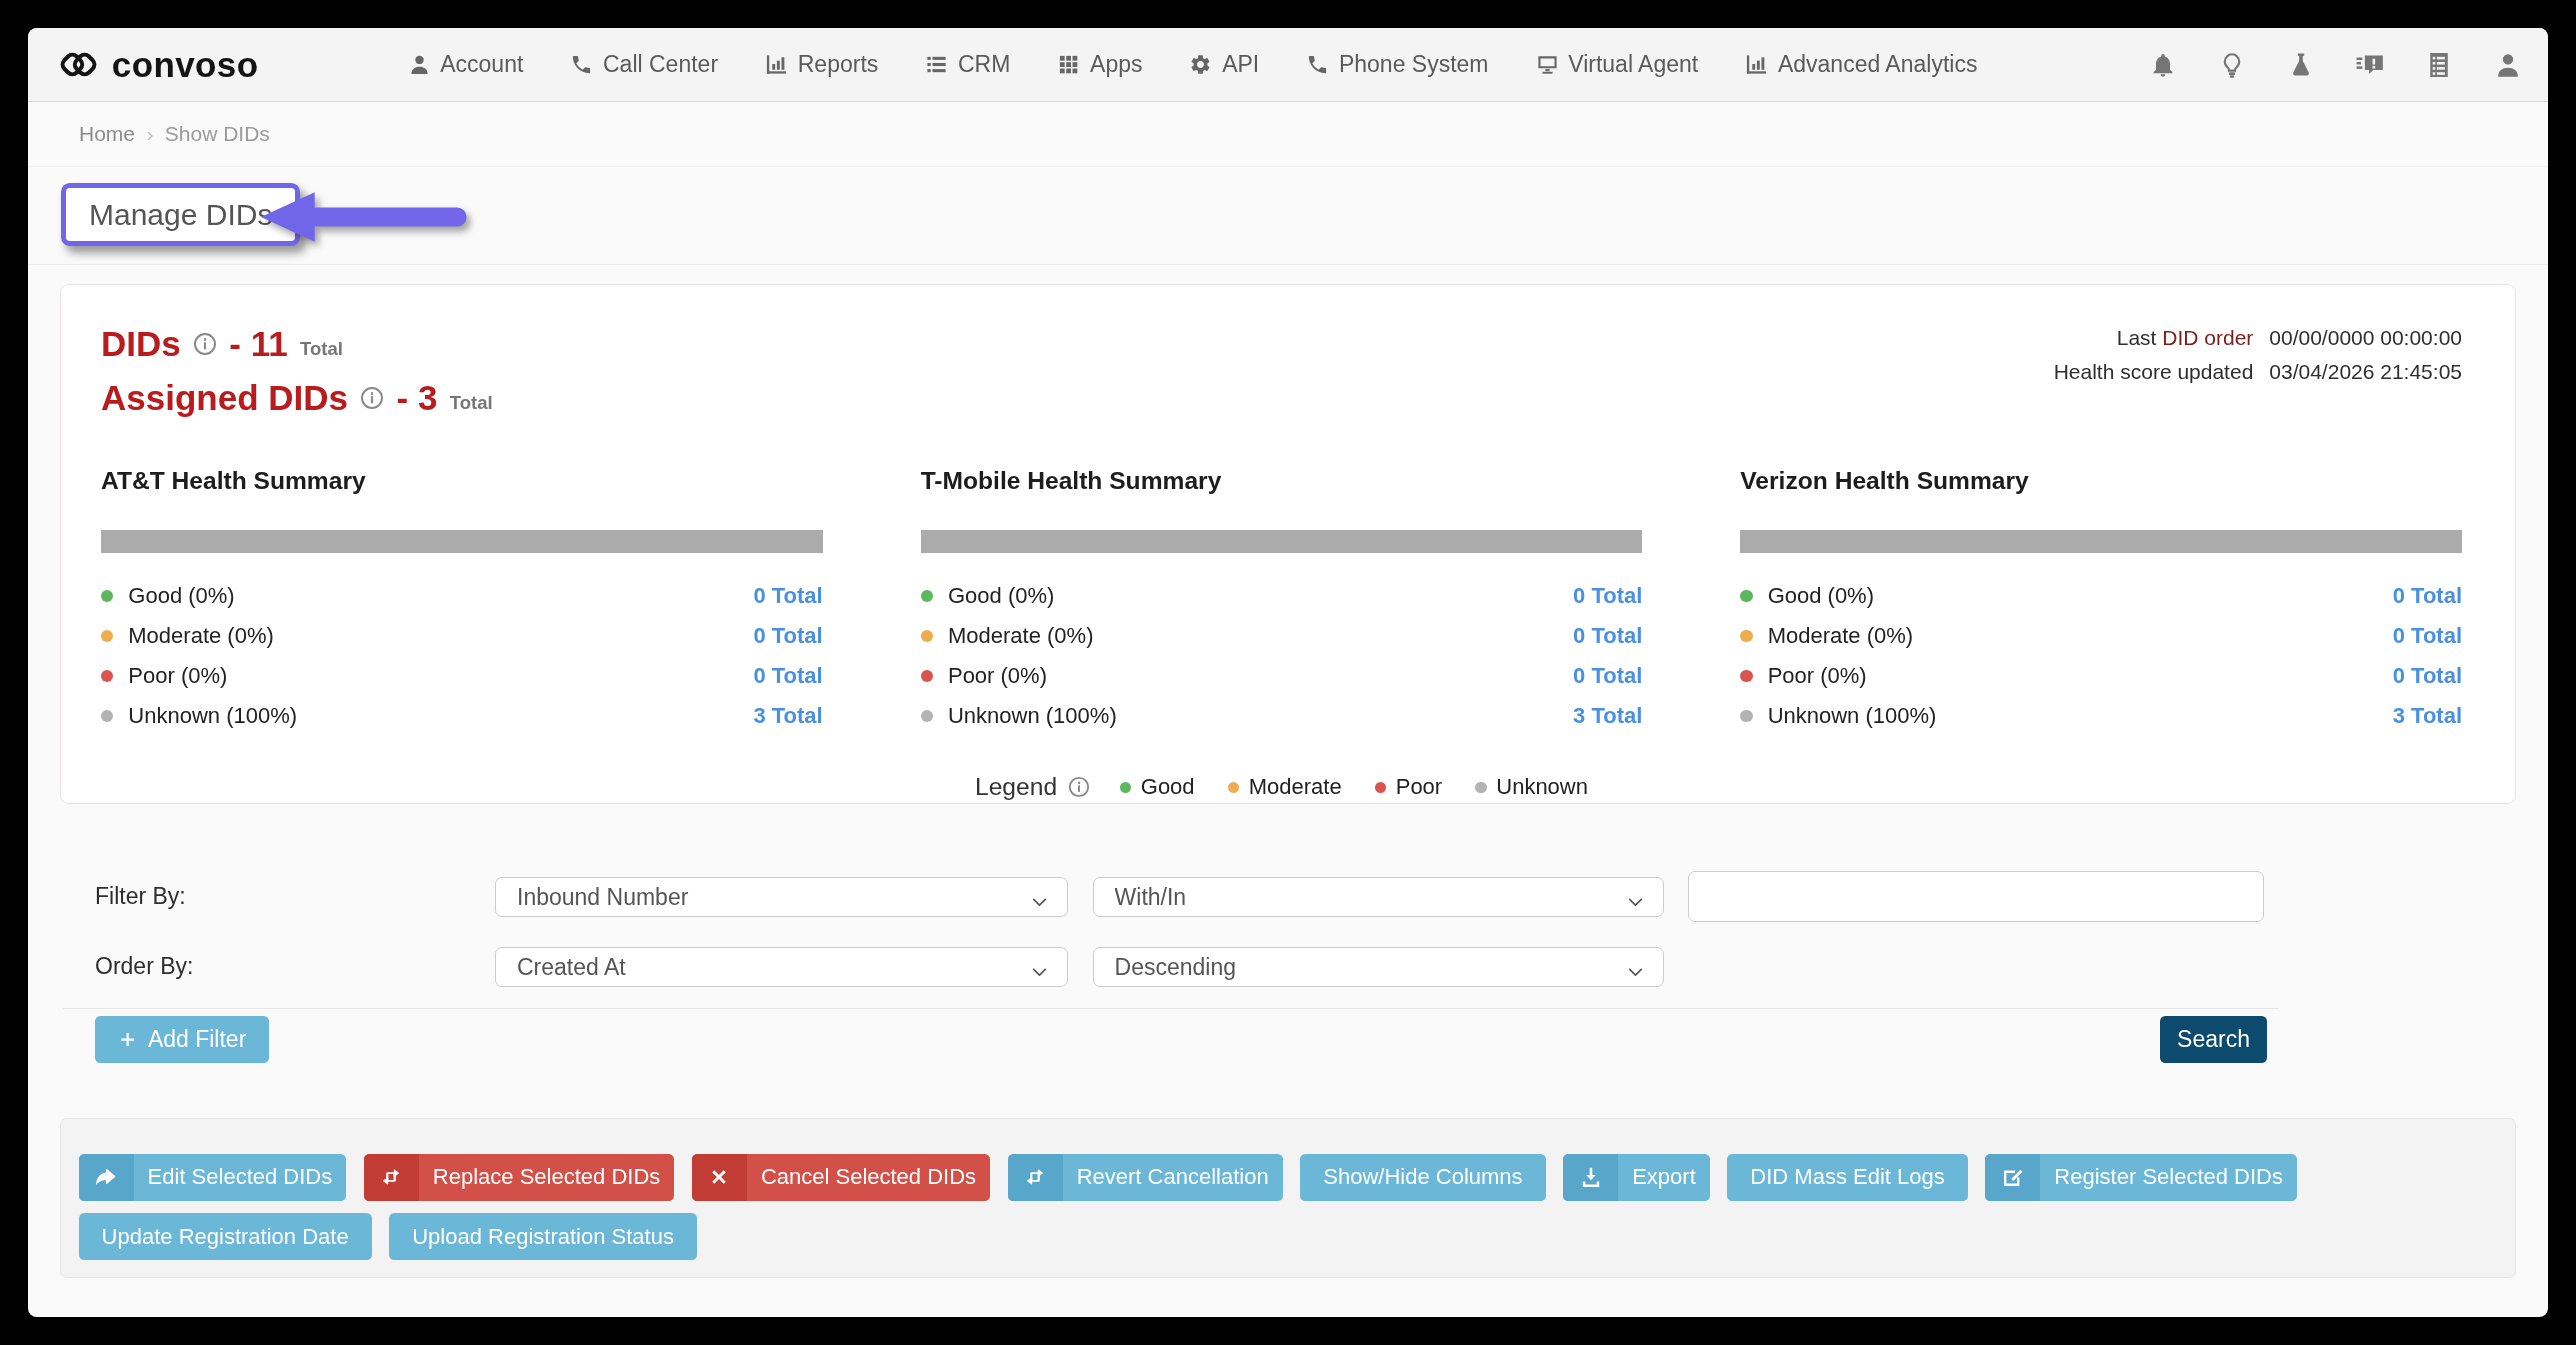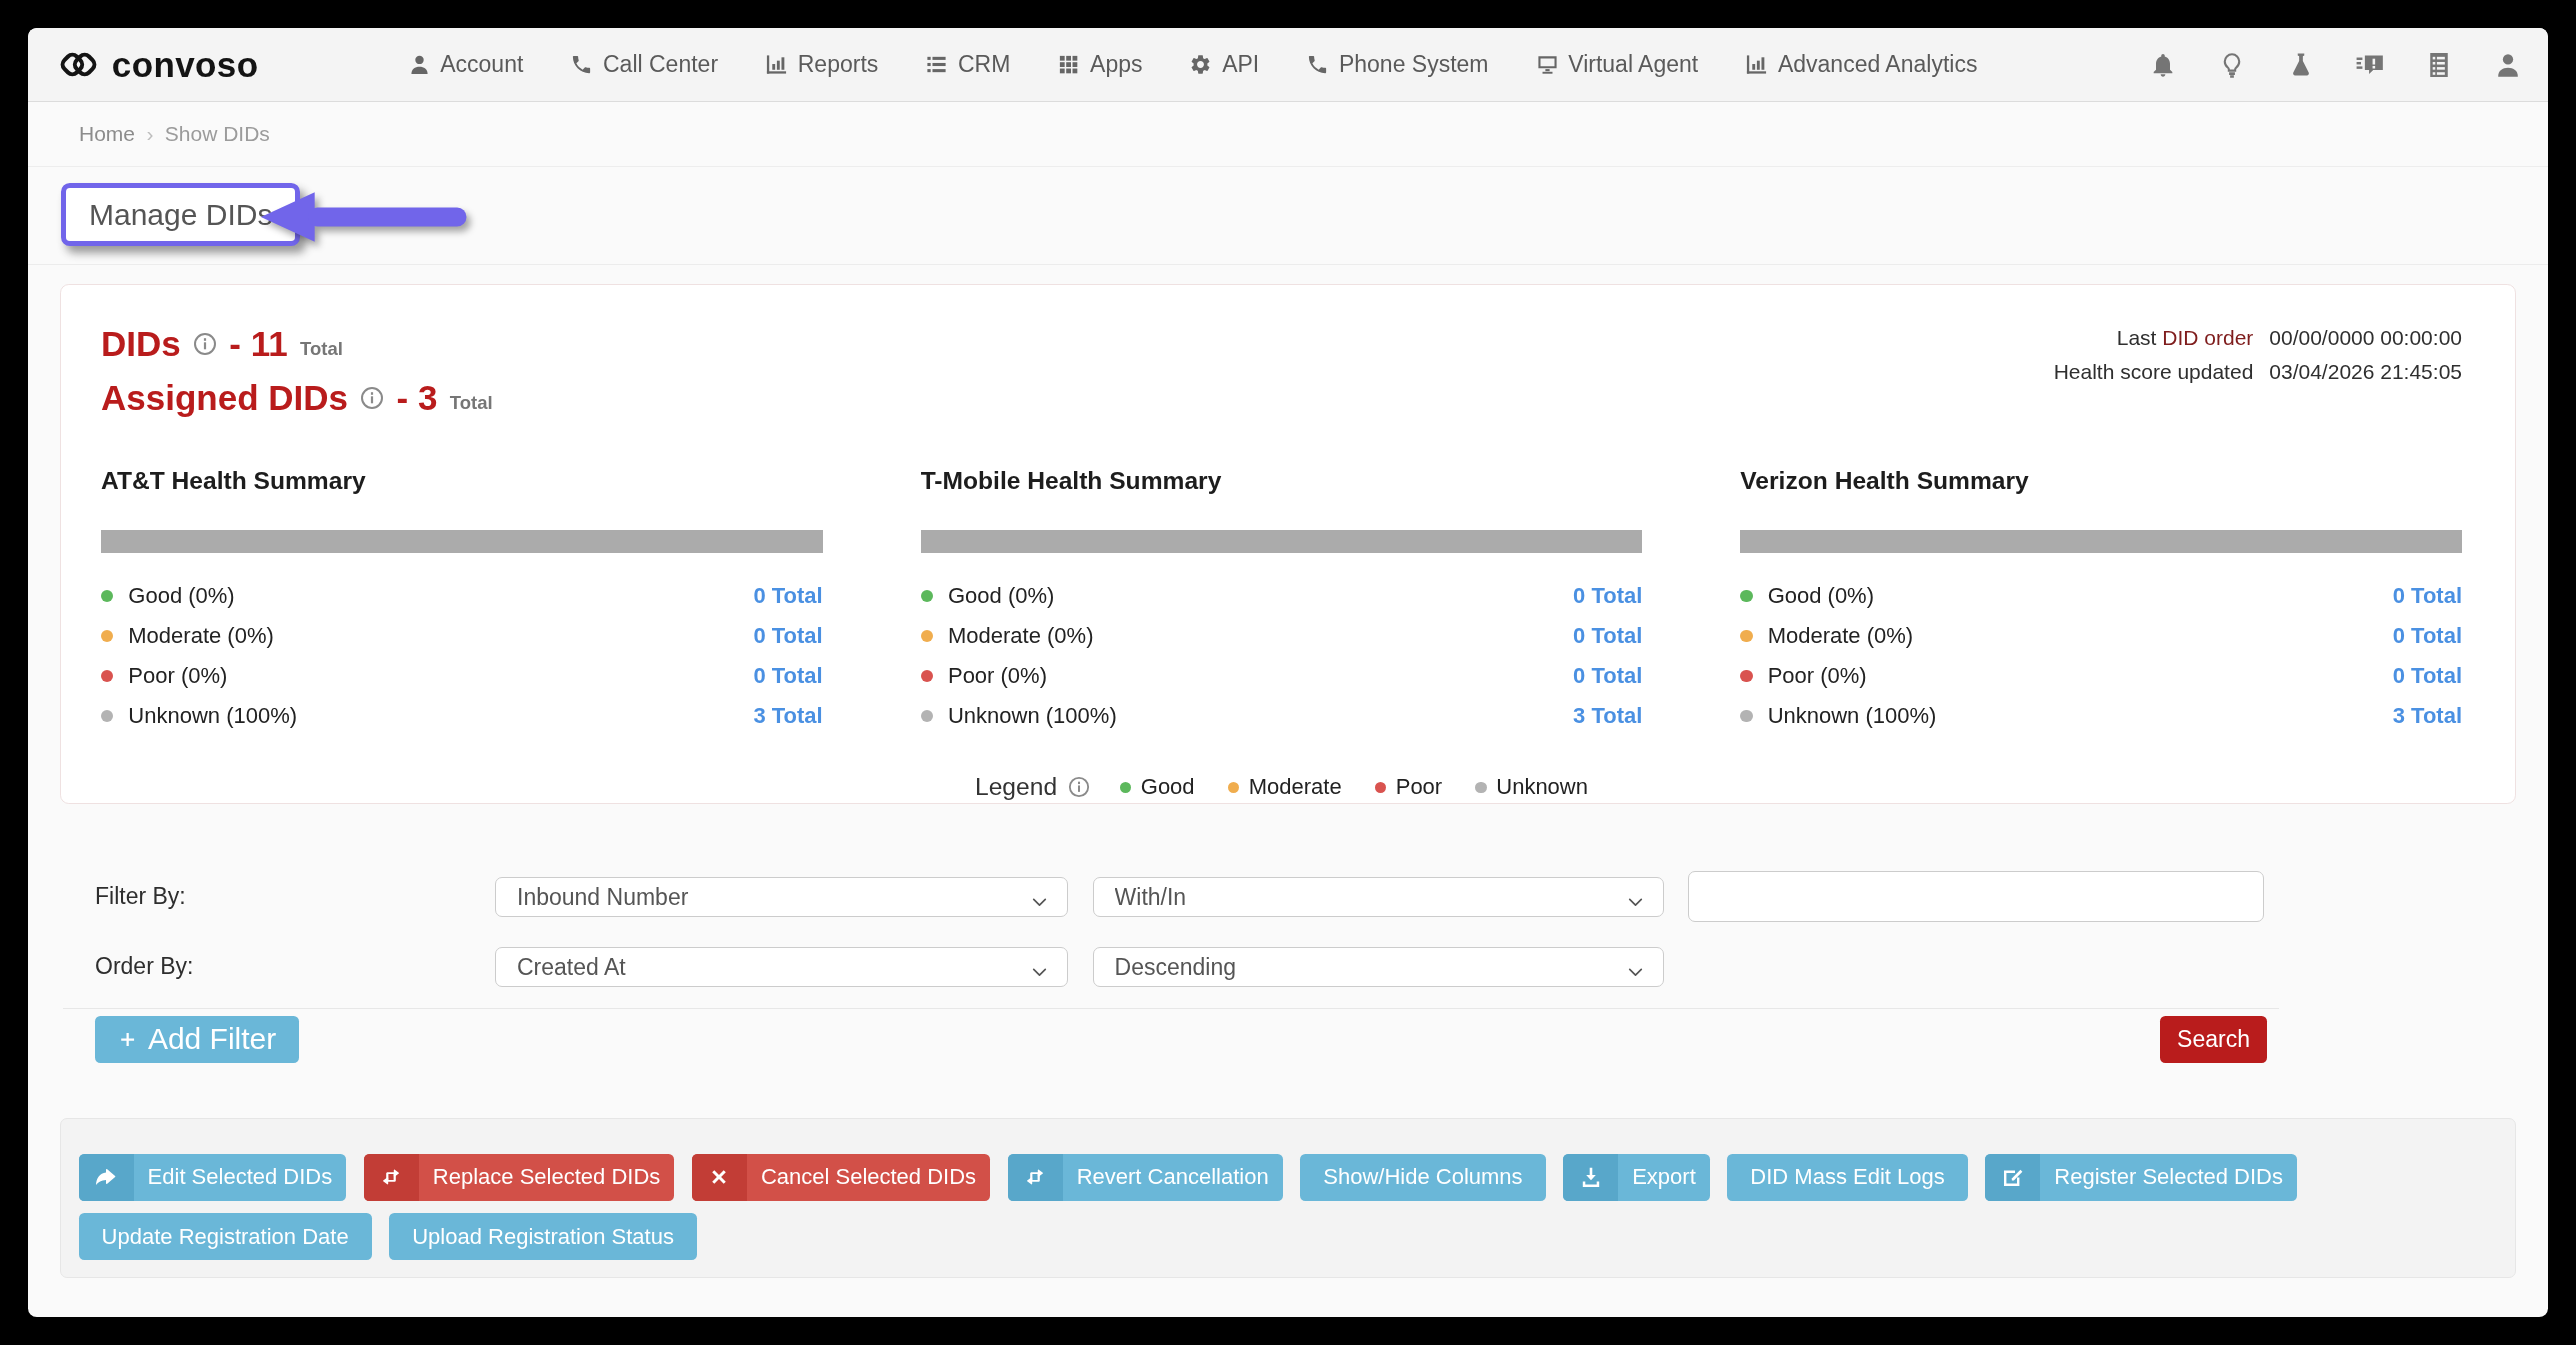--- a/index.html
+++ b/index.html
@@ -83,24 +83,24 @@
                 background:#fff; border:0.9px solid #ccc; border-radius:7px;
                 font-family:inherit; font-size:23px; color:#555; padding:0 53px 0 21px; }
   .sel .chev { position:absolute; right:17.6px; top:15px; width:21px; height:21px; color:#555; pointer-events:none; }
   .w1 { width:573px; } .w2 { width:571px; }
   .ftext { width:576px; height:51px; background:#fff; border:0.9px solid #ccc; border-radius:7px;
            font-family:inherit; font-size:23px; color:#333; padding:0 21px; }
   .fdivider { margin:21px 0 0 35px; width:2216px; border-top:0.9px solid #e7e7e7; }
   .fbuttons { position:relative; height:49px; margin-top:7px; }
   .btn-addfilter { position:absolute; left:67px; top:0; height:47px; display:flex; align-items:center; gap:10.6px;
                    background:#6ab7d8; color:#fff; border:none; border-radius:5.3px; padding:0 23px;
-                   font-family:inherit; font-size:30px; cursor:pointer; }
+                   font-family:inherit; font-size:23px; cursor:pointer; }
   .btn-addfilter .icn { width:19.3px; height:19.3px; }
   .btn-search { position:absolute; right:281px; top:0; height:47px; width:107px;
-                background:#b91c1c; color:#fff; border:none; border-radius:5.3px;
+                background:#0c4a6e; color:#fff; border:none; border-radius:5.3px;
                 font-family:inherit; font-size:23px; cursor:pointer; }
 
   
   .actions-card { margin:53px 32px 0; height:160px; background:#f3f3f3; border:0.9px solid #e6e6e6;
                   border-radius:7px; padding:35px 17.6px 0; }
   .arow { display:flex; gap:17.6px; }
   .arow + .arow { margin-top:12.3px; }
   .abtn { height:47px; border:none; border-radius:5.3px; overflow:hidden; display:flex; align-items:stretch;
           padding:0; color:#fff; font-family:inherit; font-size:22px; cursor:pointer; white-space:nowrap; }
   .abtn .seg { width:55px; display:flex; align-items:center; justify-content:center; }

